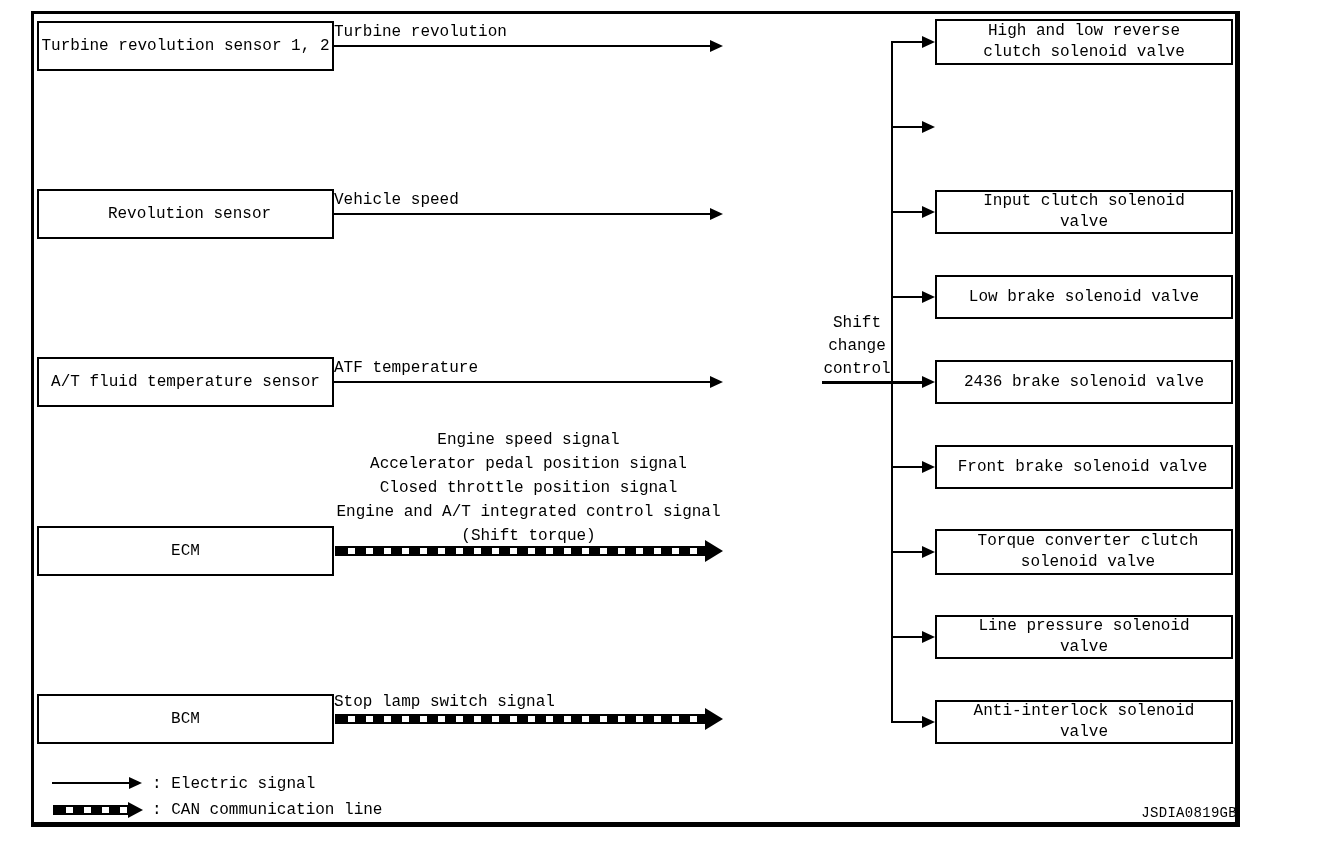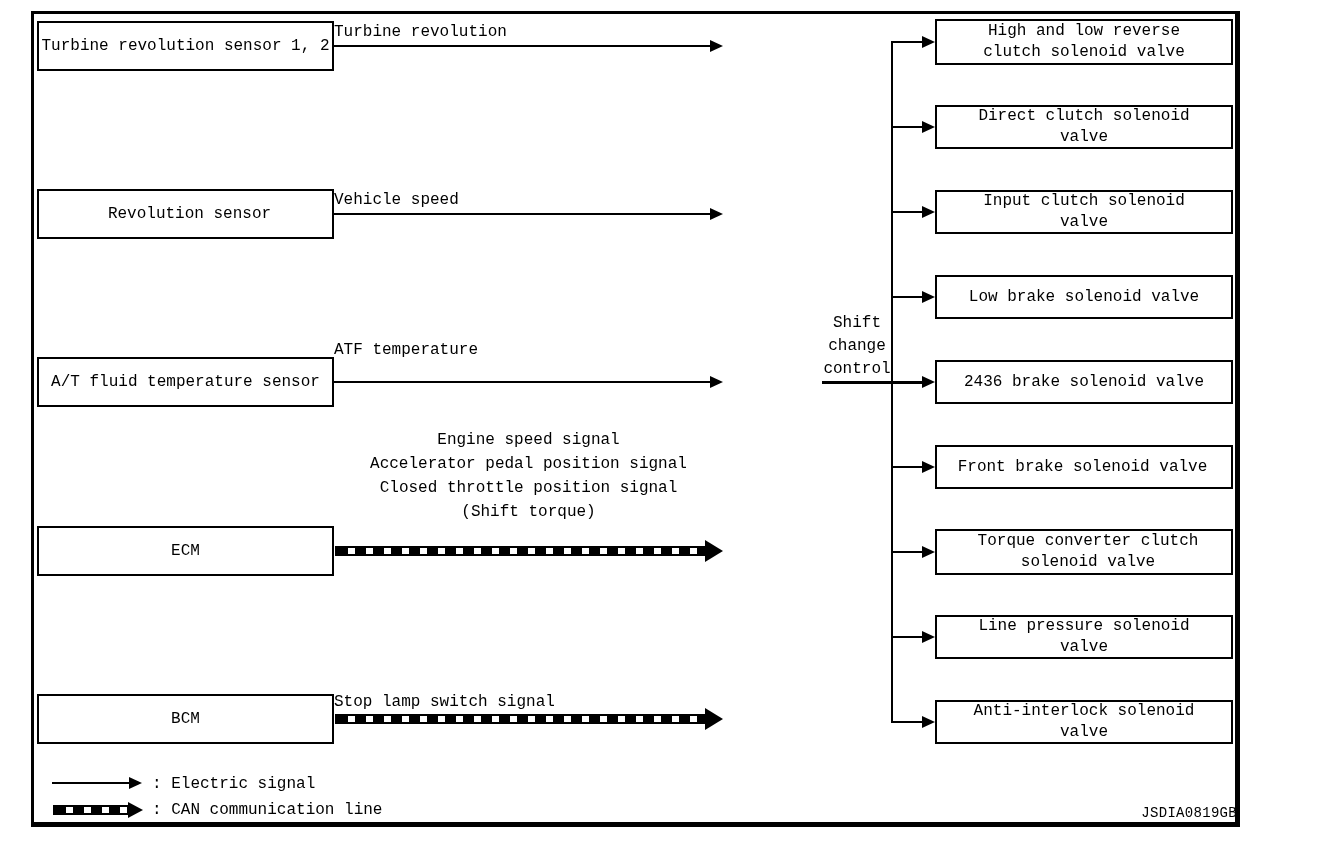--- a/index.html
+++ b/index.html
@@ -60,28 +60,29 @@
   <div class="hline" style="left:334px;top:45px;width:377px;"></div>
   <div class="arrow-r" style="left:710px;top:40px;"></div>
   <div class="siglabel" style="top:22px;">Turbine revolution</div>
 
   <div class="hline" style="left:334px;top:213px;width:377px;"></div>
   <div class="arrow-r" style="left:710px;top:208px;"></div>
   <div class="siglabel" style="top:190px;">Vehicle speed</div>
 
   <div class="hline" style="left:334px;top:381px;width:377px;"></div>
   <div class="arrow-r" style="left:710px;top:376px;"></div>
-  <div class="siglabel" style="top:340px;">ATF temperature</div>
+  <div class="siglabel" style="top:358px;">ATF temperature</div>
 
   <div class="can-bar" style="left:335px;top:546px;width:372px;"></div>
   <div class="arrow-r big" style="left:705px;top:540px;"></div>
   <div class="sigblock" style="top:428px;">
     <span>Engine speed signal</span>
     <span>Accelerator pedal position signal</span>
     <span>Closed throttle position signal</span>
+    <span>Engine and A/T integrated control signal</span>
     <span>(Shift torque)</span>
   </div>
 
   <div class="can-bar" style="left:335px;top:714px;width:372px;"></div>
   <div class="arrow-r big" style="left:705px;top:708px;"></div>
   <div class="siglabel" style="top:692px;">Stop lamp switch signal</div>
 
 
   <div class="shift">
     <span>Shift</span>
@@ -107,23 +108,20 @@
   <div class="hline" style="left:891px;top:551px;width:32px;"></div>
     <div class="arrow-r" style="left:922px;top:546px;"></div>
   <div class="hline" style="left:891px;top:636px;width:32px;"></div>
     <div class="arrow-r" style="left:922px;top:631px;"></div>
   <div class="hline" style="left:891px;top:721px;width:32px;"></div>
     <div class="arrow-r" style="left:922px;top:716px;"></div>
 
   <div class="box outbox" style="top:19px;height:46px;">
       <span>High and low reverse clutch solenoid valve</span>
     </div>
-  <div class="box outbox" style="top:105px;">
-      <span>Direct clutch solenoid valve</span>
-    </div>
   <div class="box outbox" style="top:190px;justify-content:flex-end;">
       <span>Input clutch solenoid valve</span>
     </div>
   <div class="box outbox" style="top:275px;">
       <span>Low brake solenoid valve</span>
     </div>
   <div class="box outbox" style="top:360px;">
       <span>2436 brake solenoid valve</span>
     </div>
   <div class="box outbox" style="top:445px;padding-left:17px;">

